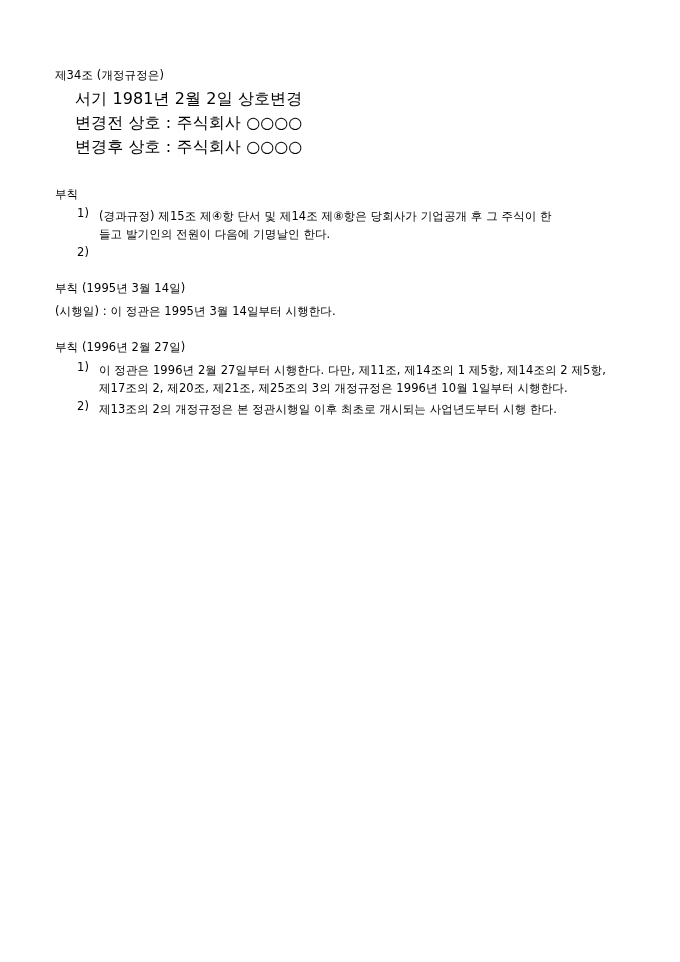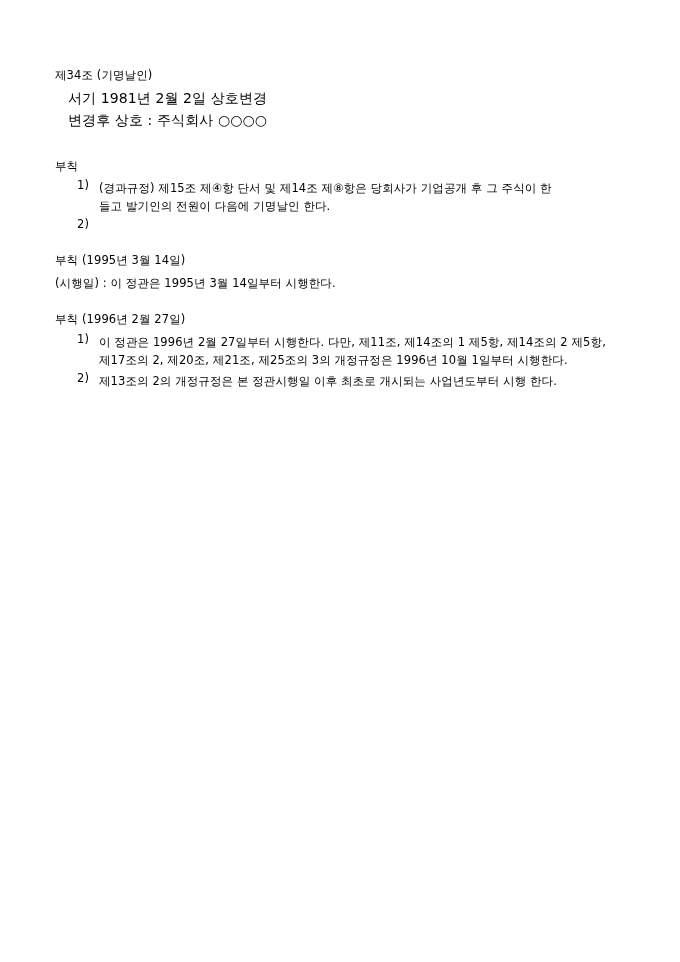--- a/index.html
+++ b/index.html
@@ -31,23 +31,23 @@
     white-space: pre-wrap;
     letter-spacing: 0.1px;
   }
 
   
   .art-title {
     font-size: 11.5px;
     margin-bottom: 9px;
   }
   .art-sub {
-    margin-left: 13px;
+    margin-left: 20px;
     margin-bottom: 8px;
-    font-size: 14px;
+    font-size: 16px;
   }
   .art-sub:last-child { margin-bottom: 0; }
 
   .gap-large { height: 34px; }
   .gap-med { height: 22px; }
 
   .section-head {
     font-size: 11.5px;
     margin-bottom: 8px;
   }
@@ -76,22 +76,23 @@
     line-height: 1.55;
   }
 </style>
 </head>
 <body>
 
 <div class="page">
   <div class="doc">
 
     <div class="block">
-      <div class="art-title line">제34조 (기명날인)</div>
+      <div class="art-title line">제34조 (개정규정은)</div>
       <div class="art-sub line">서기 1981년 2월 2일 상호변경</div>
+      <div class="art-sub line">변경전 상호 : 주식회사 ○○○○</div>
       <div class="art-sub line">변경후 상호 : 주식회사 ○○○○</div>
     </div>
 
     <div class="gap-large"></div>
 
     <div class="block">
       <div class="section-head line">부칙</div>
 
       <div class="item">
         <div class="item-num line">1)</div>

